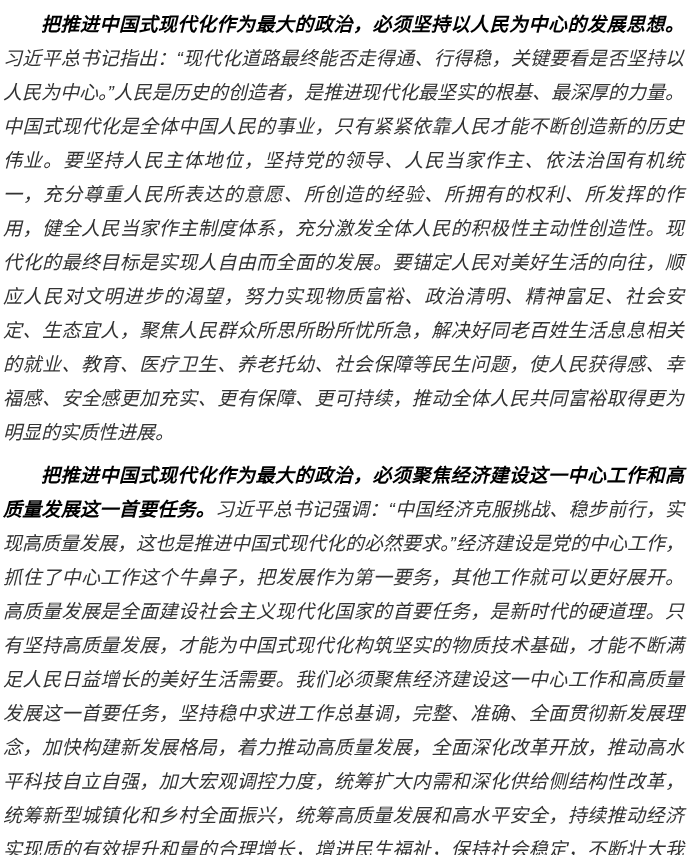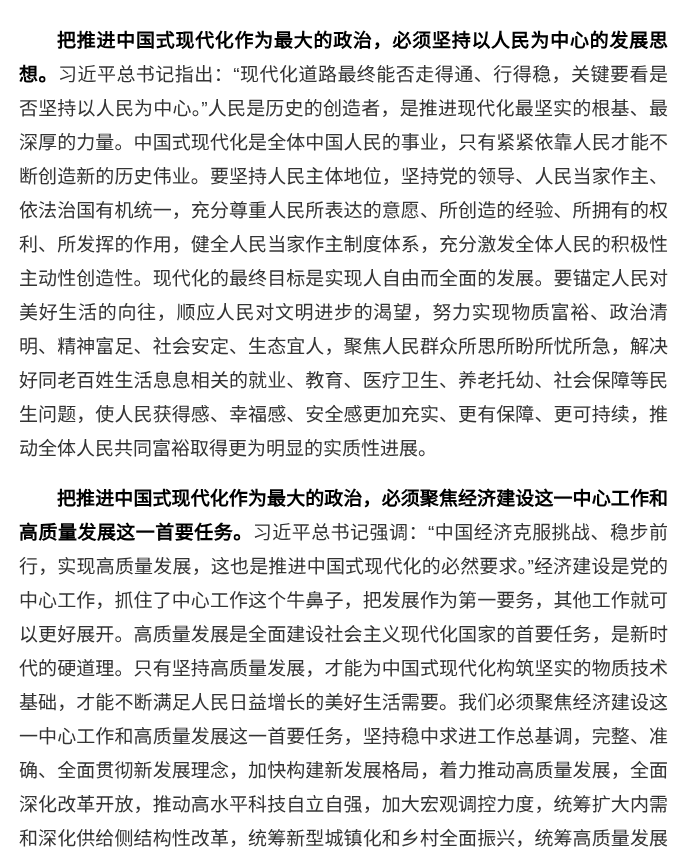--- a/index.html
+++ b/index.html
@@ -16,23 +16,24 @@
     box-sizing: border-box;
     width: 689px;
     padding: 8px 5px 0 3px;
     font-family: "Liberation Sans", "DejaVu Sans", sans-serif;
     font-size: 19px;
     line-height: 34px;
     color: #333333;
     text-align: justify;
   }
   .article p {
-    margin: 16px;
+    margin: 0;
     text-indent: 2em;
     word-break: break-all;
+    font-style: italic;
   }
   .article p + p {
     margin-top: 9px;
   }
   .article .lead {
     font-weight: 700;
     color: #000000;
   }
 </style>
 </head>

